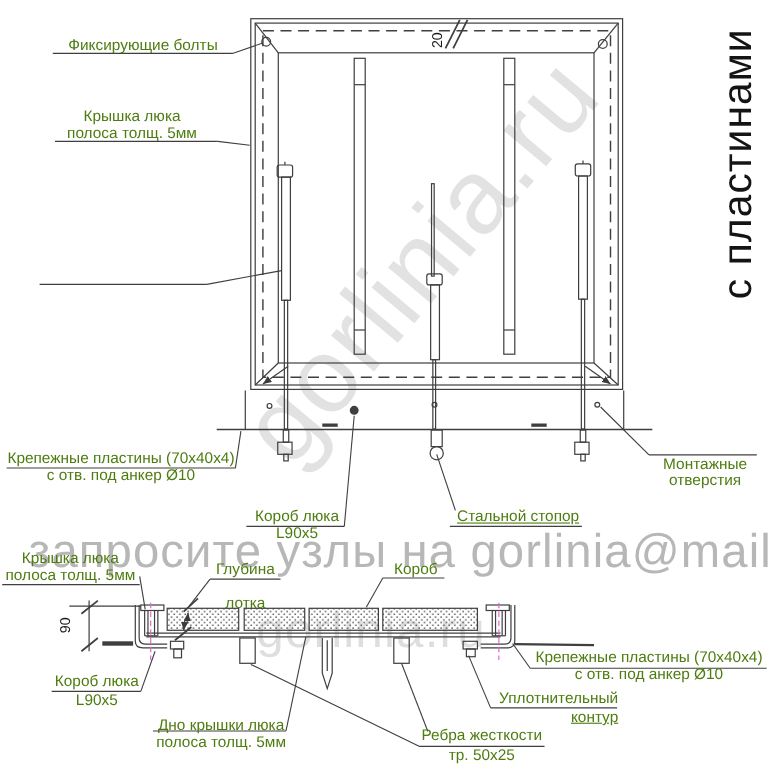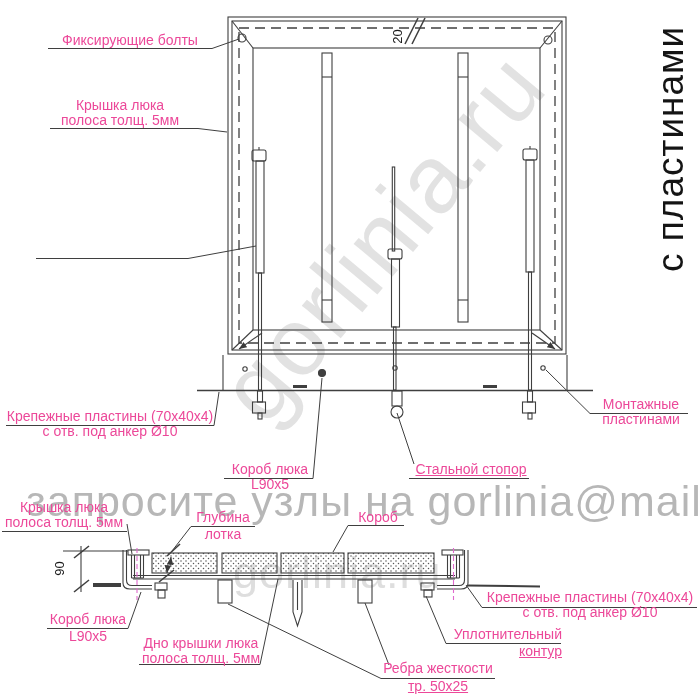--- a/index.html
+++ b/index.html
@@ -4,21 +4,21 @@
 <style>
   html,body{margin:0;padding:0;}
   body{width:700px;height:700px;background:#ffffff;font-family:"Liberation Sans",sans-serif;}
   #stage{position:relative;width:700px;height:700px;overflow:hidden;background:#fff;}
   .wm{position:absolute;white-space:nowrap;pointer-events:none;}
   .wm-diag{left:240px;top:352px;font-size:96px;color:#d9d9d9;opacity:.75;transform:rotate(-50deg);transform-origin:0 50%;letter-spacing:2px;}
   .wm-strip{left:26px;top:477px;font-size:43px;color:#ababab;opacity:.85;letter-spacing:1px;}
   .wm-small{left:233px;top:547px;font-size:45px;color:#c9c9c9;opacity:.6;letter-spacing:1px;}
   .sidenote{position:absolute;left:650px;top:272px;font-size:37px;color:#141414;white-space:nowrap;transform:rotate(-90deg);transform-origin:0 0;letter-spacing:1px;}
   svg{position:absolute;left:0;top:0;}
-  .lbl{position:absolute;font-size:14px;line-height:15px;color:#ec4899;text-align:center;white-space:nowrap;}
+  .lbl{position:absolute;font-size:14px;line-height:15px;color:#4d7c0f;text-align:center;white-space:nowrap;}
   .dimtxt{position:absolute;font-size:13px;color:#1a1a1a;transform:rotate(-90deg);transform-origin:center center;white-space:nowrap;}
 </style>
 </head>
 <body>
 
 <div id="stage">
 
   <div class="wm wm-diag">gorlinia.ru</div>
   <div class="wm wm-strip">запросите узлы на gorlinia@mail.ru</div>
   <div class="wm wm-small">gorlinia.ru</div>
@@ -231,47 +231,47 @@
   </div>
   <div class="lbl" style="left:4px;top:409px;width:212px;">
     <div>Крепежные пластины (70x40x4)</div>
     <div>с отв. под анкер Ø10</div>
   </div>
   <div class="lbl" style="left:226px;top:462px;width:88px;">
     <div>Короб люка</div>
     <div>L90x5</div>
   </div>
   <div class="lbl" style="left:413px;top:462px;width:116px;text-decoration:underline;">Стальной стопор</div>
-  <div class="lbl" style="left:592px;top:397px;width:98px;">
+  <div class="lbl" style="left:592px;top:414px;width:98px;">
     <div>Монтажные</div>
-    <div>пластинами</div>
+    <div>отверстия</div>
   </div>
   <div class="dimtxt" style="left:390px;top:29px;">20</div>
 
   <div class="lbl" style="left:0px;top:500px;width:128px;">
     <div>Крышка люка</div>
     <div>полоса толщ. 5мм</div>
   </div>
   <div class="lbl" style="left:192px;top:510px;width:62px;">
     <div>Глубина</div>
-    <div style="margin-top:2px;">лотка</div>
+    <div style="margin-top:16px;">лотка</div>
   </div>
   <div class="lbl" style="left:350px;top:510px;width:56px;">Короб</div>
   <div class="dimtxt" style="left:52px;top:561px;">90</div>
   <div class="lbl" style="left:45px;top:612px;width:86px;">
     <div>Короб люка</div>
     <div style="margin-top:2px;">L90x5</div>
   </div>
-  <div class="lbl" style="left:138px;top:636px;width:126px;">
+  <div class="lbl" style="left:138px;top:652px;width:126px;">
     <div>Дно крышки люка</div>
     <div>полоса толщ. 5мм</div>
   </div>
   <div class="lbl" style="left:380px;top:661px;width:116px;">
     <div>Ребра жесткости</div>
-    <div style="margin-top:3px;text-decoration:underline;">тр. 50x25</div>
+    <div style="margin-top:3px;">тр. 50x25</div>
   </div>
   <div class="lbl" style="left:444px;top:627px;width:118px;text-align:right;">
     <div>Уплотнительный</div>
     <div style="margin-top:2px;text-decoration:underline;">контур</div>
   </div>
   <div class="lbl" style="left:482px;top:590px;width:216px;">
     <div>Крепежные пластины (70x40x4)</div>
     <div>с отв. под анкер Ø10</div>
   </div>
 

